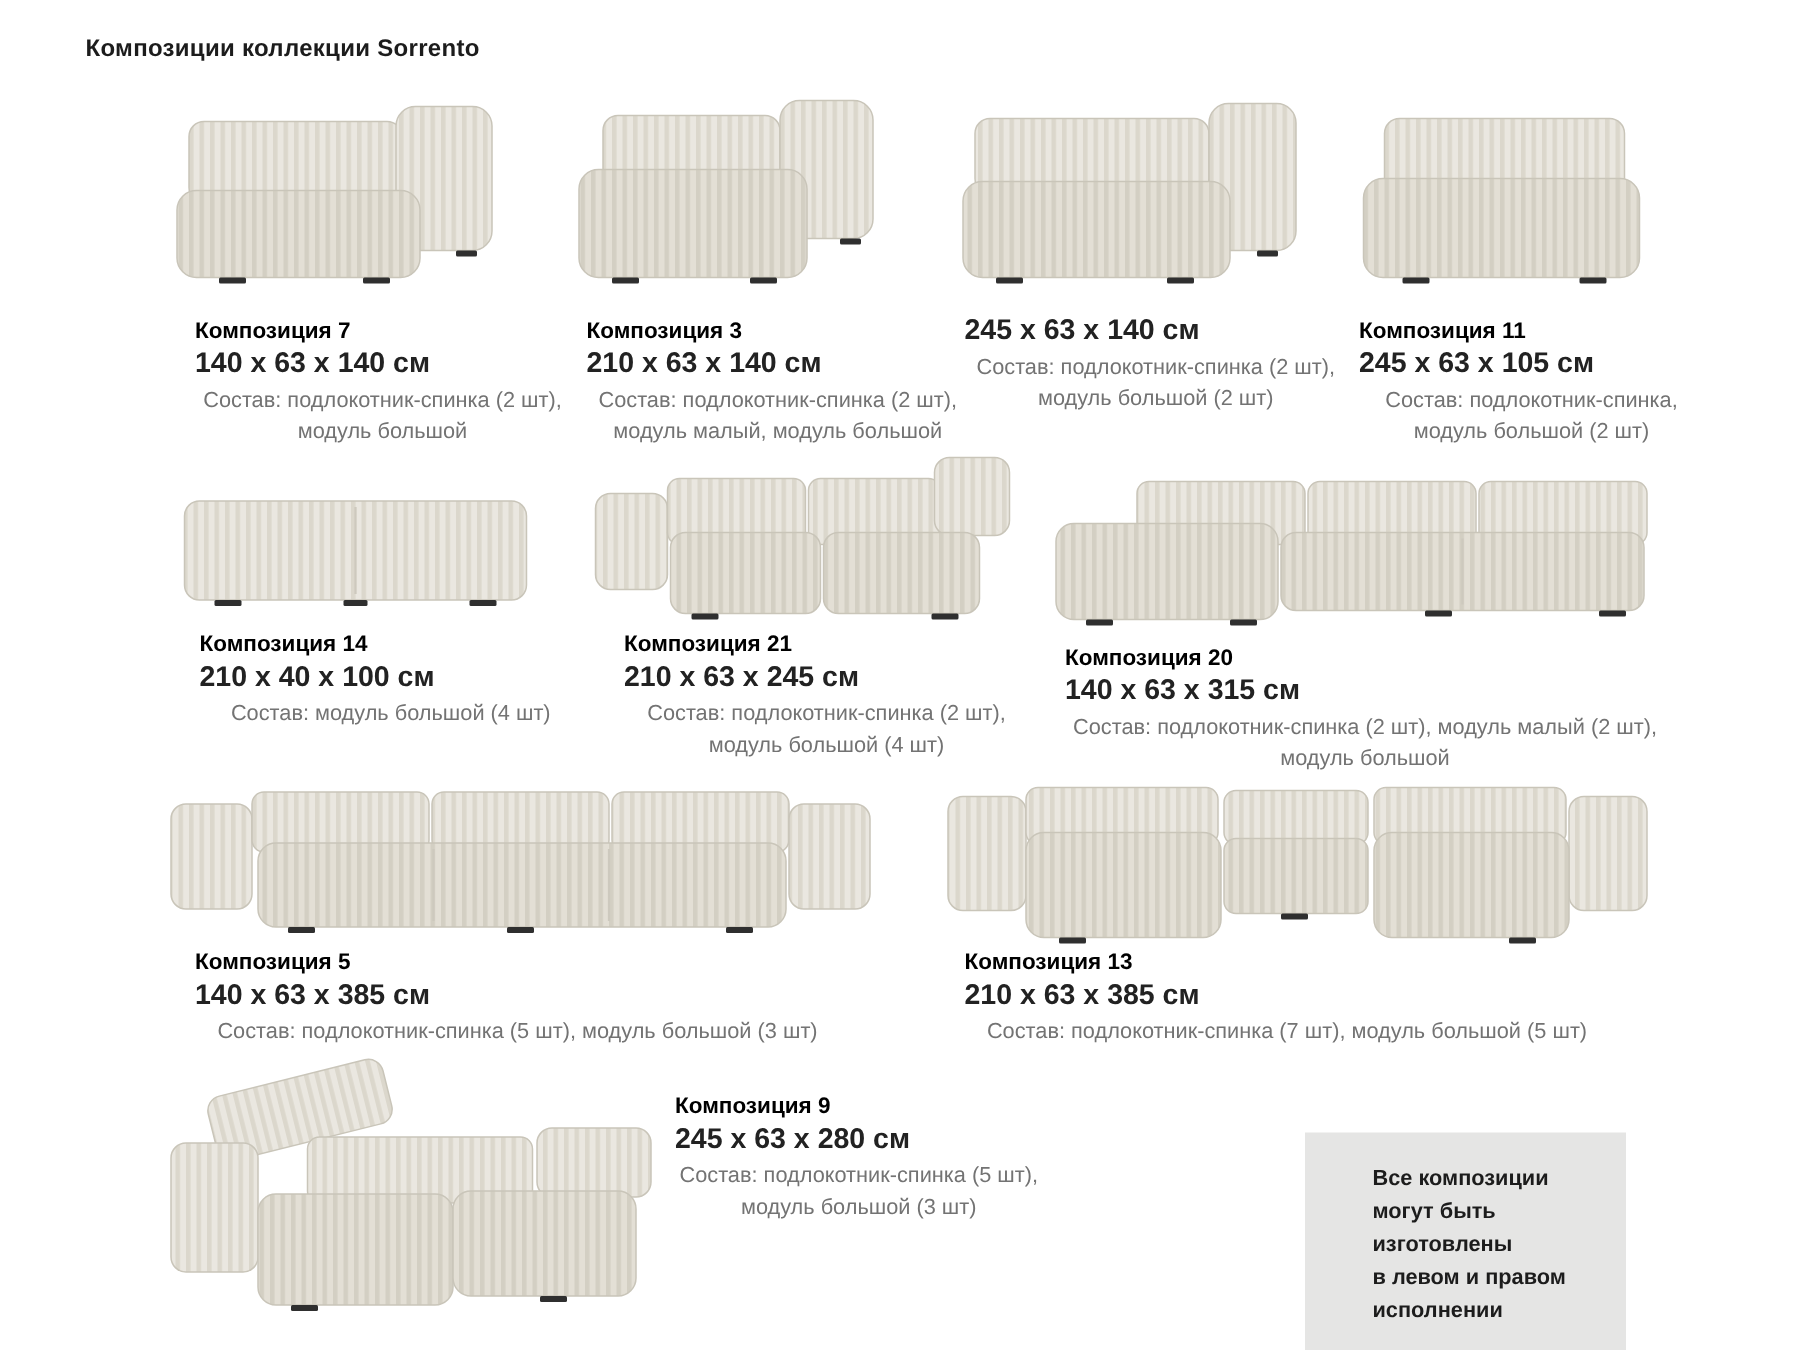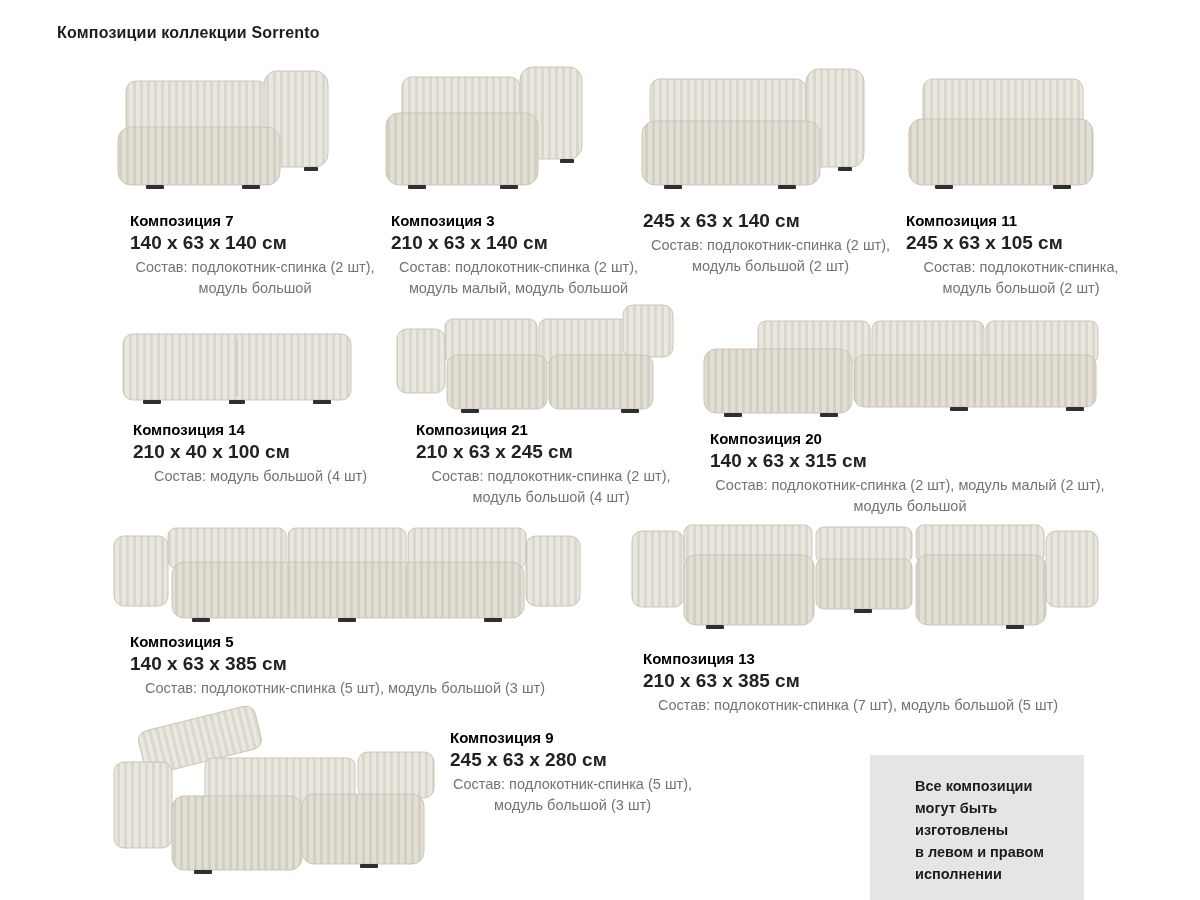--- a/index.html
+++ b/index.html
@@ -229,21 +229,21 @@
           <rect x="416" y="26" width="52" height="76" rx="10" fill="url(#cord)"></rect>
           <rect x="186" y="54" width="96" height="50" rx="8" fill="url(#cordD)"></rect>
           <rect x="54" y="50" width="130" height="70" rx="12" fill="url(#cordD)"></rect>
           <rect x="286" y="50" width="130" height="70" rx="12" fill="url(#cordD)"></rect>
         </g>
         <rect x="76" y="120" width="18" height="4" rx="1" fill="#2f2f2f"></rect>
         <rect x="376" y="120" width="18" height="4" rx="1" fill="#2f2f2f"></rect>
         <rect x="224" y="104" width="18" height="4" rx="1" fill="#2f2f2f"></rect>
       </svg>
     </div>
-    <div class="info" style="left:643px;top:648px;width:430px">
+    <div class="info" style="left:643px;top:631px;width:430px">
       <div class="comp-name">Композиция 13</div>
       <div class="comp-dims">210 x 63 x 385 см</div>
       <div class="comp-desc">Состав: подлокотник-спинка (7 шт), модуль большой (5 шт)</div>
     </div>
   </div>
 
   <div class="card">
     <div class="img" style="left:110px;top:700px">
       <svg width="330" height="180" viewBox="0 0 330 180">
         <g stroke="#c9c5b9" stroke-width="1">

